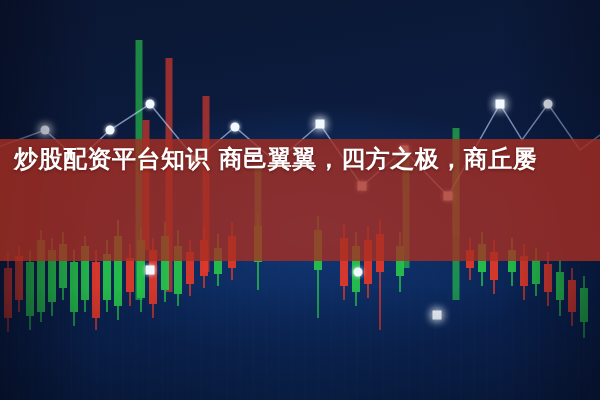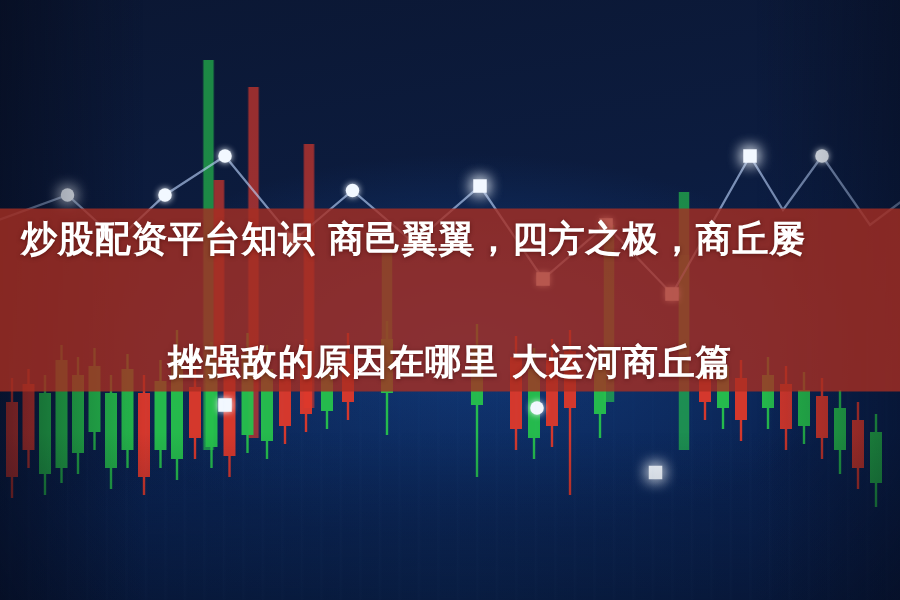--- a/index.html
+++ b/index.html
@@ -68,23 +68,24 @@
 
   
   .headline {
     position: absolute;
     left: 0;
     top: 139px;
     width: 600px;
     height: 122px;
     display: flex;
     flex-direction: column;
-    justify-content: space-between;
+    justify-content: flex-start;
     box-sizing: border-box;
     padding: 0 10px;
+    gap: 37px;
   }
   .hl-line {
     color: #ffffff;
     font-size: 24px;
     font-weight: bold;
     line-height: 40px;
     letter-spacing: .5px;
     white-space: nowrap;
     text-shadow: 0 1px 3px rgba(60,8,4,.55);
   }
@@ -224,16 +225,15 @@
       </g>
   </svg>
 
   <div class="bg-streaks"></div>
   <div class="bg-vignette"></div>
 
   <div class="band"></div>
 
   <div class="headline">
     <div class="hl-line hl-1">炒股配资平台知识 商邑翼翼，四方之极，商丘屡</div>
-    <div class="hl-line hl-2">挫强敌的原因在哪里 大运河商丘篇</div>
   </div>
 
 </div>
 
 </body></html>

